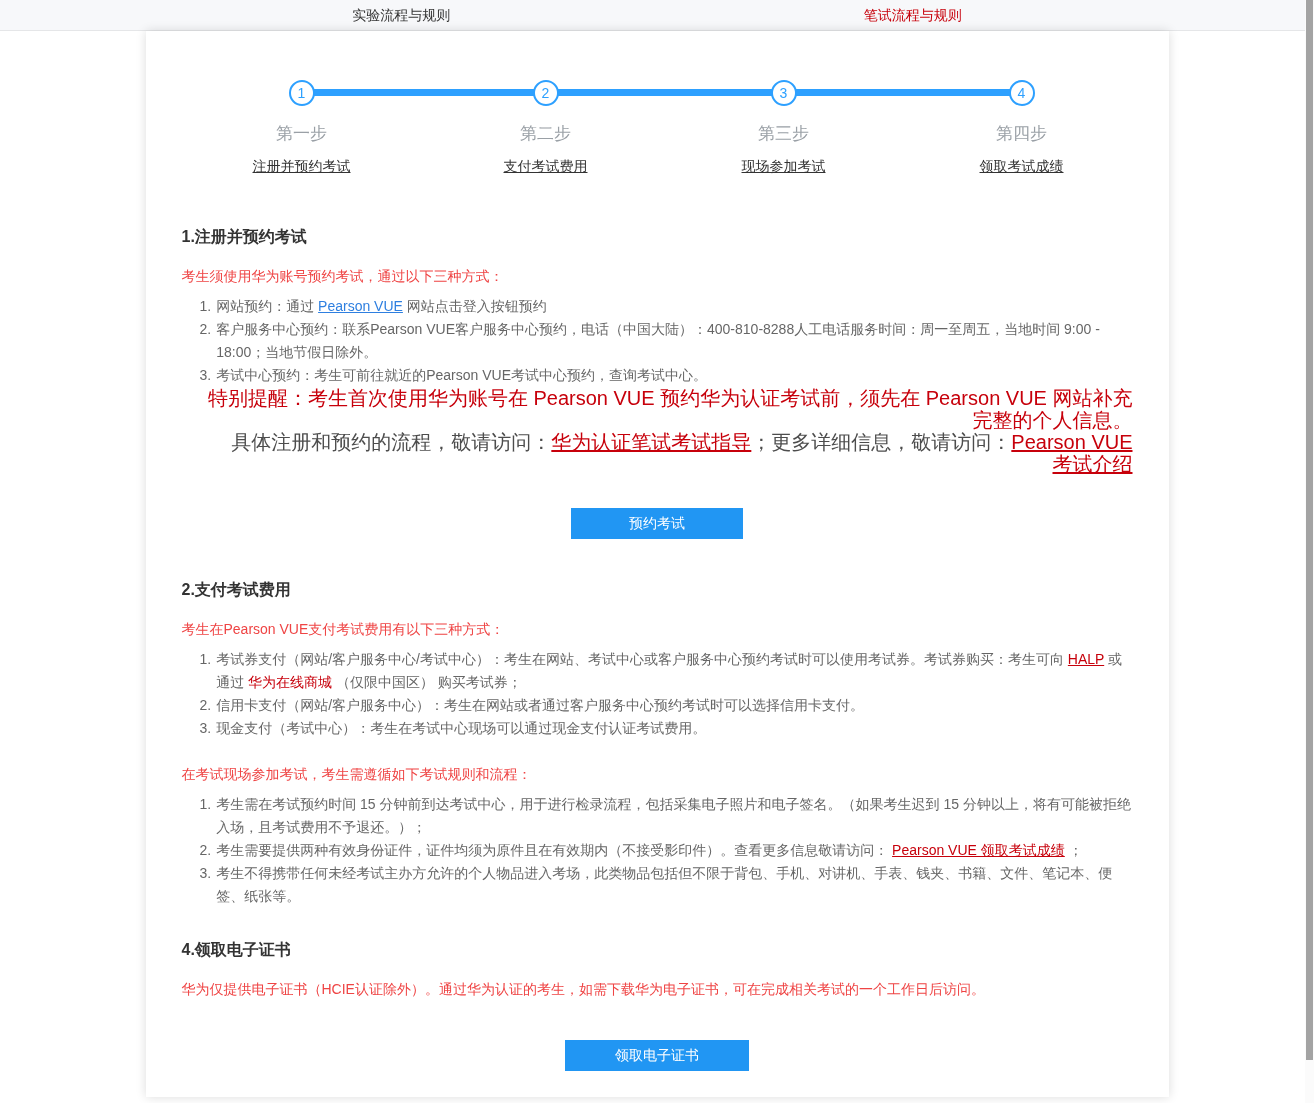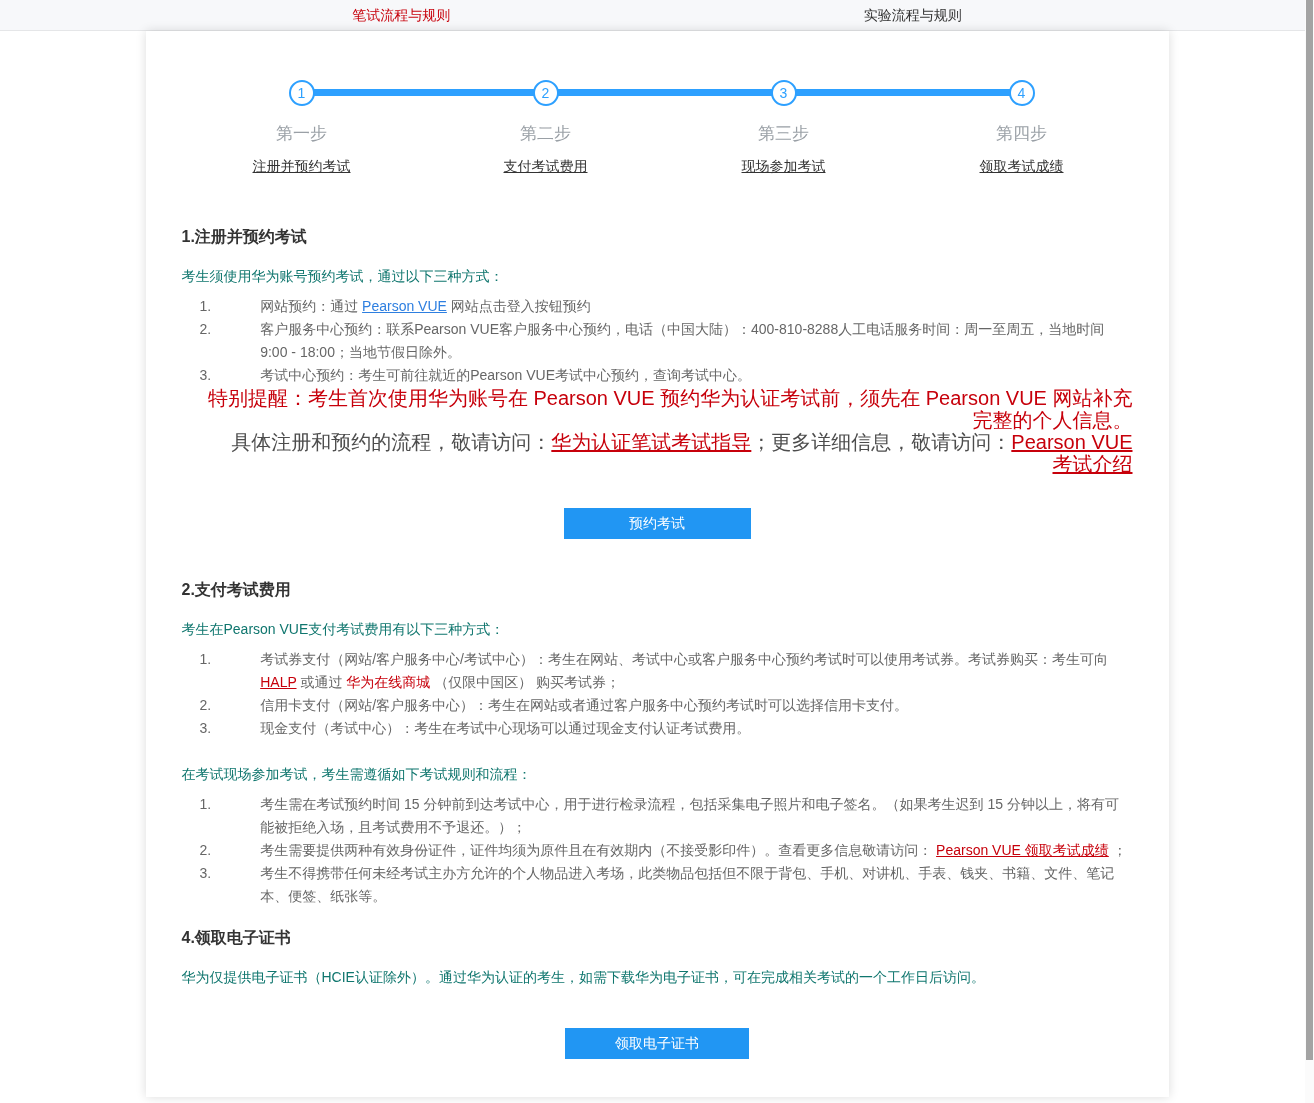--- a/index.html
+++ b/index.html
@@ -24,51 +24,51 @@
   .st1{left:156px} .st2{left:400px} .st3{left:638px} .st4{left:876px}
   .circle { width:26px; height:26px; border:2px solid #2da0ff; border-radius:50%;
             background:#fff; color:#2da0ff; font-size:14px; line-height:22px;
             margin:0 auto; position:relative; z-index:1; }
   .step-sub { margin-top:16px; font-size:17px; color:#9aa0a6; }
   .step-label { margin-top:13px; font-size:14px; color:#333;text-decoration:underline; }
 
   
   .section { padding:0 36px; }
   .sec1 { margin-top:39px; } .sec2 { margin-top:41px; }
-  .sec3 { margin-top:26px; } .sec4 { margin-top:20px; }
+  .sec3 { margin-top:26px; } .sec4 { margin-top:32px; }
   .section-title { font-size:16px; font-weight:bold; color:#333; }
-  .intro { margin-top:20px; font-size:14px; color:#0f766e; }
+  .intro { margin-top:20px; font-size:14px; color:#ef4444; }
   .list { margin-top:9px; margin-left:18px; }
   .li { display:flex; font-size:14px; line-height:23px; color:#666; }
   .li-num { flex:none; margin-right:5px; }
-  .li-text { flex:1;margin-left:44px; }
+  .li-text { flex:1; }
   .red-block { margin-left:23px; font-size:20px; line-height:22px;text-align:right; }
   .red-line1 { color:#c7000b; }
   .red-line2 { color:#4d4d4d; margin-left:15px; }
   a.link { cursor:pointer; text-decoration:underline; }
   a.blue { color:#2e7fe0; }
   a.red { color:#c7000b; }
   a.red.plain { text-decoration:none; }
-  .btn { width:187px; height:31px; margin:33px auto 0; border:none; background:#2196f3;
+  .btn { width:172px; height:31px; margin:33px auto 0; border:none; background:#2196f3;
          color:#fff; font-size:14px; display:flex; align-items:center; justify-content:center;
          cursor:pointer; font-family:inherit; }
   .btn.wide { width:184px; }
   .btn2 { margin-top:41px; }
 
   
   .scrollbar { position:fixed; top:0; right:0; width:9px; height:1103px; background:#fbfbfb; z-index:10; }
   .scroll-thumb { position:absolute; top:0; right:1px; width:7px; height:1060px; background:#a3a3a3; }
 </style>
 </head>
 <body>
 
 <div class="topbar">
   <div class="topbar-inner">
+    <div class="tab">实验流程与规则</div>
     <div class="tab active">笔试流程与规则</div>
-    <div class="tab">实验流程与规则</div>
   </div>
 </div>
 
 <div class="card">
 
   <div class="stepper">
     <div class="track"></div>
 
     <div class="step st1">
       <div class="circle">1</div>

